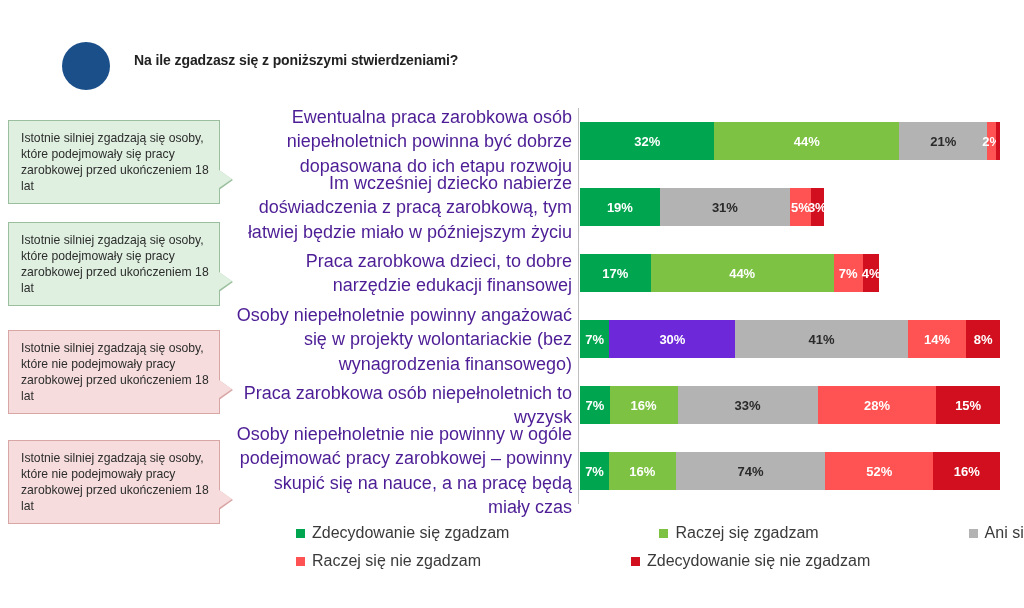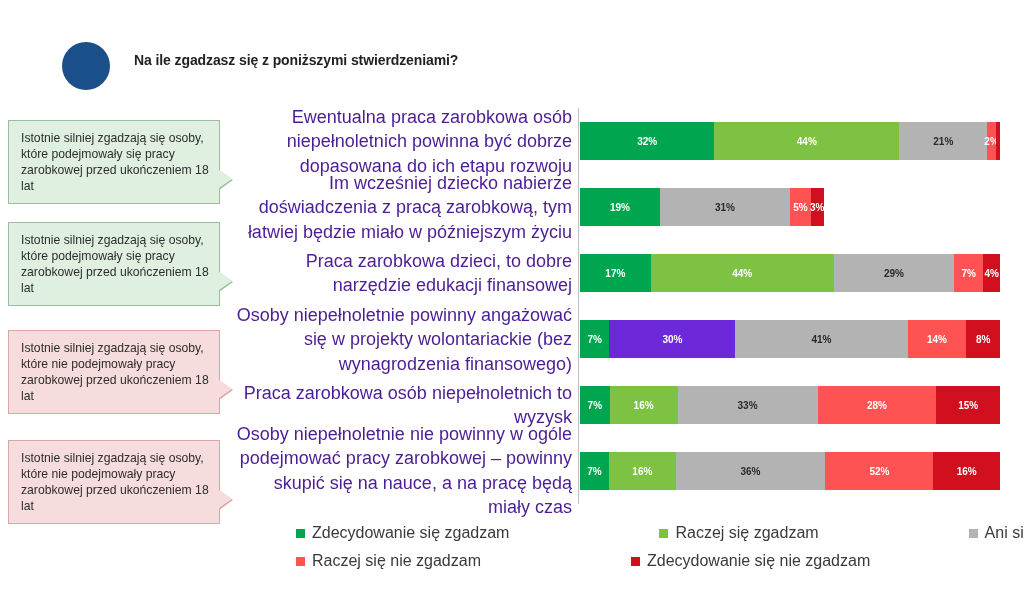--- a/index.html
+++ b/index.html
@@ -88,21 +88,21 @@
     top: 50%;
     transform: translateY(-50%);
     display: flex;
     overflow: hidden;
   }
   .seg {
     height: 100%;
     display: flex;
     align-items: center;
     justify-content: center;
-    font-size: 10px;
+    font-size: 13px;
     font-weight: bold;
     color: #ffffff;
     box-sizing: border-box;
     white-space: nowrap;
     overflow: visible;
   }
   .seg.dark-text { color: #2a2a2a; }
 
   
   .callout {
@@ -205,21 +205,20 @@
           <div class="seg dark-text" style="background: rgb(179, 179, 179); width: 31%;">31%</div>
           <div class="seg" style="background: rgb(255, 82, 82); width: 5%;">5%</div>
           <div class="seg" style="background: rgb(209, 15, 30); width: 3%;">3%</div>
         </div>
       </div>
       <div class="row">
         <div class="row-label">Praca zarobkowa dzieci, to dobre narzędzie edukacji finansowej</div>
         <div class="bar">
           <div class="seg" style="background: rgb(0, 166, 79); width: 16.8317%;">17%</div>
           <div class="seg" style="background: rgb(125, 194, 66); width: 43.5644%;">44%</div>
-          <div class="seg dark-text" style="background: rgb(179, 179, 179); width: 28.7129%;">29%</div>
           <div class="seg" style="background: rgb(255, 82, 82); width: 6.93069%;">7%</div>
           <div class="seg" style="background: rgb(209, 15, 30); width: 3.9604%;">4%</div>
         </div>
       </div>
       <div class="row">
         <div class="row-label">Osoby niepełnoletnie powinny angażować się w projekty wolontariackie (bez wynagrodzenia finansowego)</div>
         <div class="bar">
           <div class="seg" style="background: rgb(0, 166, 79); width: 7%;">7%</div>
           <div class="seg" style="background: #6d28d9; width: 30%;">30%</div>
           <div class="seg dark-text" style="background: rgb(179, 179, 179); width: 41%;">41%</div>
@@ -235,21 +234,21 @@
           <div class="seg dark-text" style="background: rgb(179, 179, 179); width: 33.3333%;">33%</div>
           <div class="seg" style="background: rgb(255, 82, 82); width: 28.2828%;">28%</div>
           <div class="seg" style="background: rgb(209, 15, 30); width: 15.1515%;">15%</div>
         </div>
       </div>
       <div class="row">
         <div class="row-label">Osoby niepełnoletnie nie powinny w ogóle podejmować pracy zarobkowej – powinny skupić się na nauce, a na pracę będą miały czas</div>
         <div class="bar">
           <div class="seg" style="background: rgb(0, 166, 79); width: 6.93069%;">7%</div>
           <div class="seg" style="background: rgb(125, 194, 66); width: 15.8416%;">16%</div>
-          <div class="seg dark-text" style="background: rgb(179, 179, 179); width: 35.6436%;">36%</div>
+          <div class="seg dark-text" style="background: rgb(179, 179, 179); width: 35.6436%;">74%</div>
           <div class="seg" style="background: rgb(255, 82, 82); width: 25.7426%;">52%</div>
           <div class="seg" style="background: rgb(209, 15, 30); width: 15.8416%;">16%</div>
         </div>
       </div>
     </div>
 </div>
 
 <div class="callout green" id="callout-0">
   <span>Istotnie silniej zgadzają się osoby, które podejmowały się pracy zarobkowej przed ukończeniem 18 lat</span>
   <span class="tail-b"></span>

